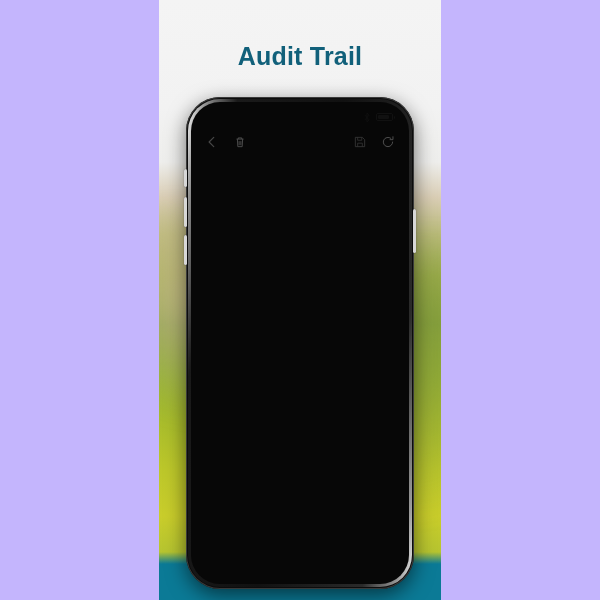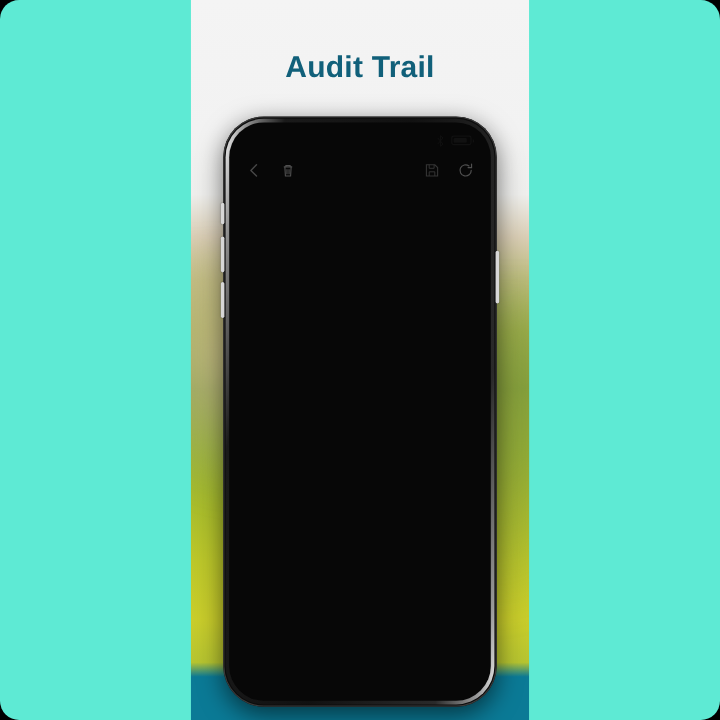--- a/index.html
+++ b/index.html
@@ -1,18 +1,18 @@
 <!DOCTYPE html>
 <html><head>
 <meta charset="utf-8">
 <style>
   html,body{margin:0;padding:0;background:#000;}
   body{width:600px;height:600px;overflow:hidden;font-family:"Liberation Sans",sans-serif;}
 
-  #screenshot{position:relative;width:600px;height:600px;background:#5eead4;overflow:hidden;border-radius:16px;}
+  #screenshot{position:relative;width:600px;height:600px;background:#c4b5fd;overflow:hidden;}
 
   
   .stage{position:absolute;left:159px;top:0;width:282px;height:600px;overflow:hidden;}
 
   
   .bg{position:absolute;inset:0;
       background:
         linear-gradient(to bottom,
           #f4f4f4 0%, #f2f2f2 18%, #eeeeec 27%,
           #d9cdb4 33%, #b9ba7a 39%,

